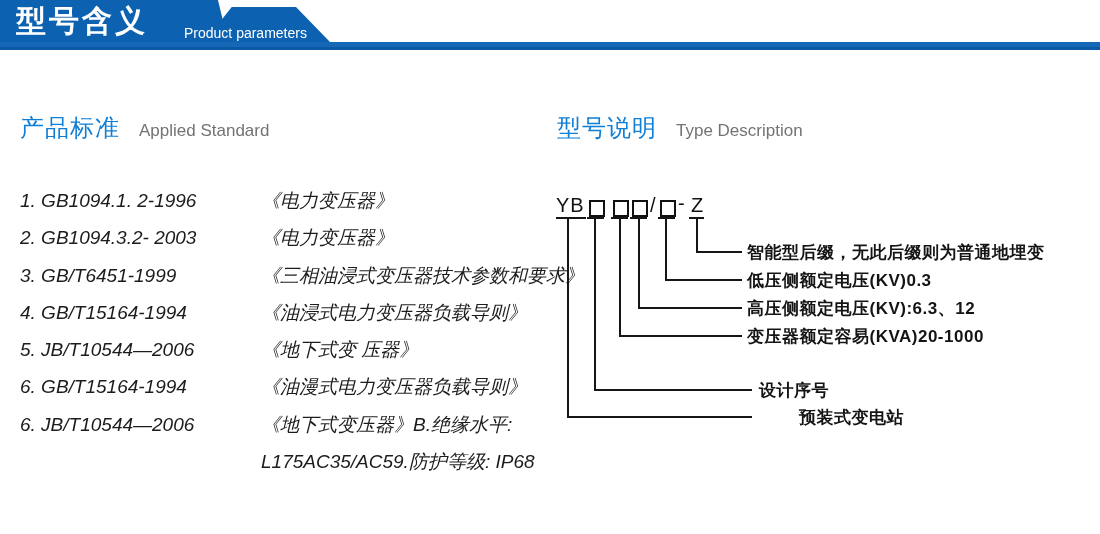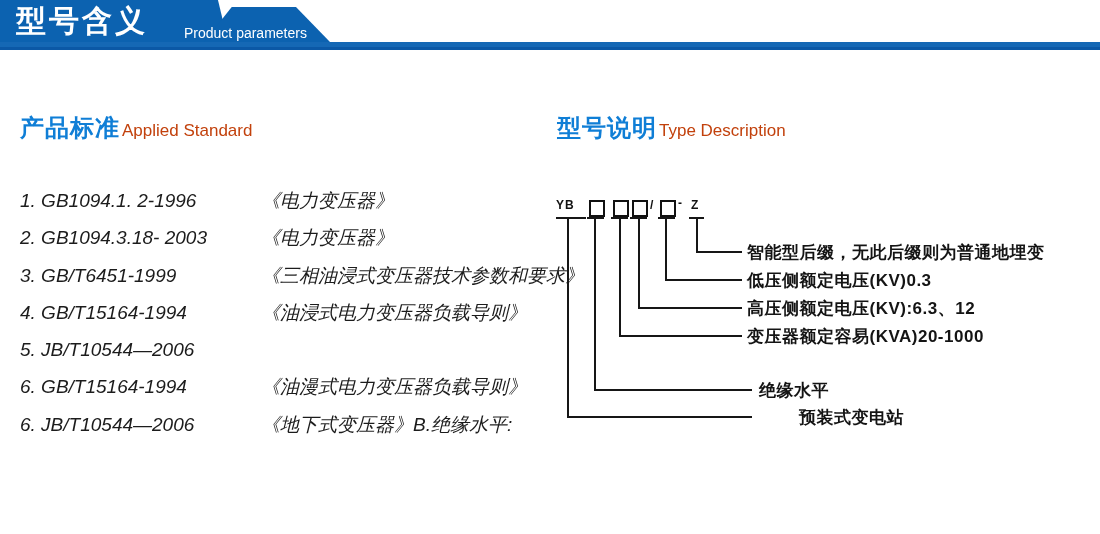--- a/index.html
+++ b/index.html
@@ -23,32 +23,32 @@
   }
   .banner-title{
     position:absolute;left:16px;top:3px;margin:0;color:#ffffff;
     font-size:30px;font-weight:bold;letter-spacing:3px;line-height:36px;
   }
   .banner-sub{
     position:absolute;left:184px;top:26px;color:#ffffff;font-size:14px;line-height:14px;
   }
   
   .sec-title{position:absolute;white-space:nowrap;}
-  .sec-title .cn{font-size:24px;font-weight:bold;color:#0f7ed6;letter-spacing:1px;}
-  .sec-title .en{font-size:17px;color:#c2410c;margin-left:2px;}
+  .sec-title .cn{font-size:24px;font-weight:normal;color:#0f7ed6;letter-spacing:1px;}
+  .sec-title .en{font-size:17px;color:#737373;margin-left:19px;}
   .sec-title-left{left:20px;top:112px;}
   .sec-title-right{left:557px;top:112px;}
   
   .std-list{position:absolute;left:20px;top:189px;width:530px;font-style:italic;}
   .std-row{display:flex;height:37.3px;align-items:flex-start;
     font-size:19px;color:#1c1c1c;line-height:24px;white-space:nowrap;}
   .std-row .code{width:207px;flex:0 0 207px;}
   .std-row .ttl{flex:1;margin-left:34px;}
   
-  .fx{position:absolute;font-weight:bold;color:#111;font-size:12px;line-height:20px;white-space:nowrap;}
+  .fx{position:absolute;font-weight:normal;color:#111;font-size:20px;line-height:20px;white-space:nowrap;}
   .mbox{position:absolute;width:12px;height:13px;border:2px solid #111;background:#fff;}
   .ln{position:absolute;background:#161616;}
   .hru{height:2px;}
   .vru{width:2px;}
   .lg-label{position:absolute;font-size:17px;font-weight:bold;color:#141414;
     letter-spacing:0.5px;white-space:nowrap;line-height:19px;}
 </style>
 </head>
 <body>
 
@@ -63,41 +63,46 @@
   <div class="sec-title sec-title-left">
     <span class="cn">产品标准</span><span class="en">Applied Standard</span>
   </div>
 
   <div class="std-list">
     <div class="std-row">
       <span class="code">1. GB1094.1. 2-1996</span>
       <span class="ttl">《电力变压器》</span>
     </div>
     <div class="std-row">
-      <span class="code">2. GB1094.3.18- 2003</span>
+      <span class="code">2. GB1094.3.2- 2003</span>
       <span class="ttl">《电力变压器》</span>
     </div>
     <div class="std-row">
       <span class="code">3. GB/T6451-1999</span>
       <span class="ttl">《三相油浸式变压器技术参数和要求》</span>
     </div>
     <div class="std-row">
       <span class="code">4. GB/T15164-1994</span>
       <span class="ttl">《油浸式电力变压器负载导则》</span>
     </div>
     <div class="std-row">
       <span class="code">5. JB/T10544—2006</span>
+      <span class="ttl">《地下式变 压器》</span>
     </div>
     <div class="std-row">
       <span class="code">6. GB/T15164-1994</span>
       <span class="ttl">《油漫式电力变压器负载导则》</span>
     </div>
     <div class="std-row">
       <span class="code">6. JB/T10544—2006</span>
       <span class="ttl">《地下式变压器》B.绝缘水平:</span>
+    </div>
+    <div class="std-row">
+      <span class="code"></span>
+      <span class="ttl">L175AC35/AC59.防护等级: IP68</span>
     </div>
   </div>
 
   <div class="sec-title sec-title-right">
     <span class="cn">型号说明</span><span class="en">Type Description</span>
   </div>
 
   <span class="fx" style="left:556px;top:195px;letter-spacing:1px;">YB</span>
   <span class="mbox" style="left:589px;top:200px;"></span>
   <span class="mbox" style="left:613px;top:200px;"></span>
@@ -125,16 +130,16 @@
   <div class="ln hru" style="left:665px;top:279px;width:77px;"></div>
   <div class="ln hru" style="left:638px;top:307px;width:104px;"></div>
   <div class="ln hru" style="left:619px;top:335px;width:123px;"></div>
   <div class="ln hru" style="left:594px;top:389px;width:158px;"></div>
   <div class="ln hru" style="left:567px;top:416px;width:185px;"></div>
 
   <div class="lg-label" style="left:747px;top:243px;">智能型后缀，无此后缀则为普通地埋变</div>
   <div class="lg-label" style="left:747px;top:271px;">低压侧额定电压(KV)0.3</div>
   <div class="lg-label" style="left:747px;top:299px;">高压侧额定电压(KV):6.3、12</div>
   <div class="lg-label" style="left:747px;top:327px;">变压器额定容易(KVA)20-1000</div>
-  <div class="lg-label" style="left:759px;top:381px;">绝缘水平</div>
+  <div class="lg-label" style="left:759px;top:381px;">设计序号</div>
   <div class="lg-label" style="left:759px;top:408px;margin-left:40px;">预装式变电站</div>
 
 </div>
 
 </body></html>

